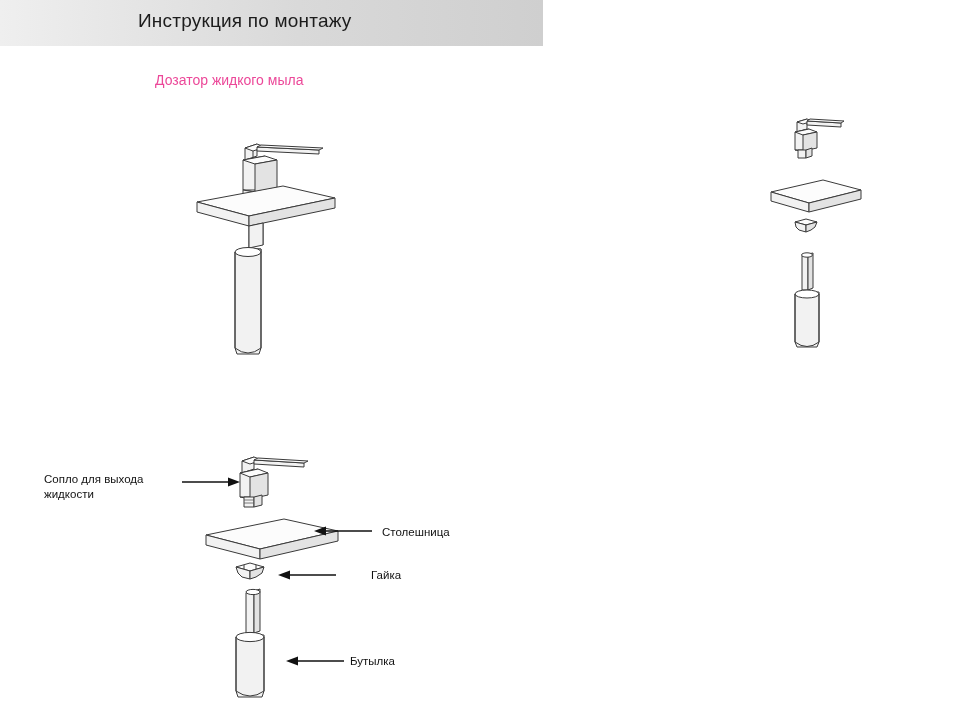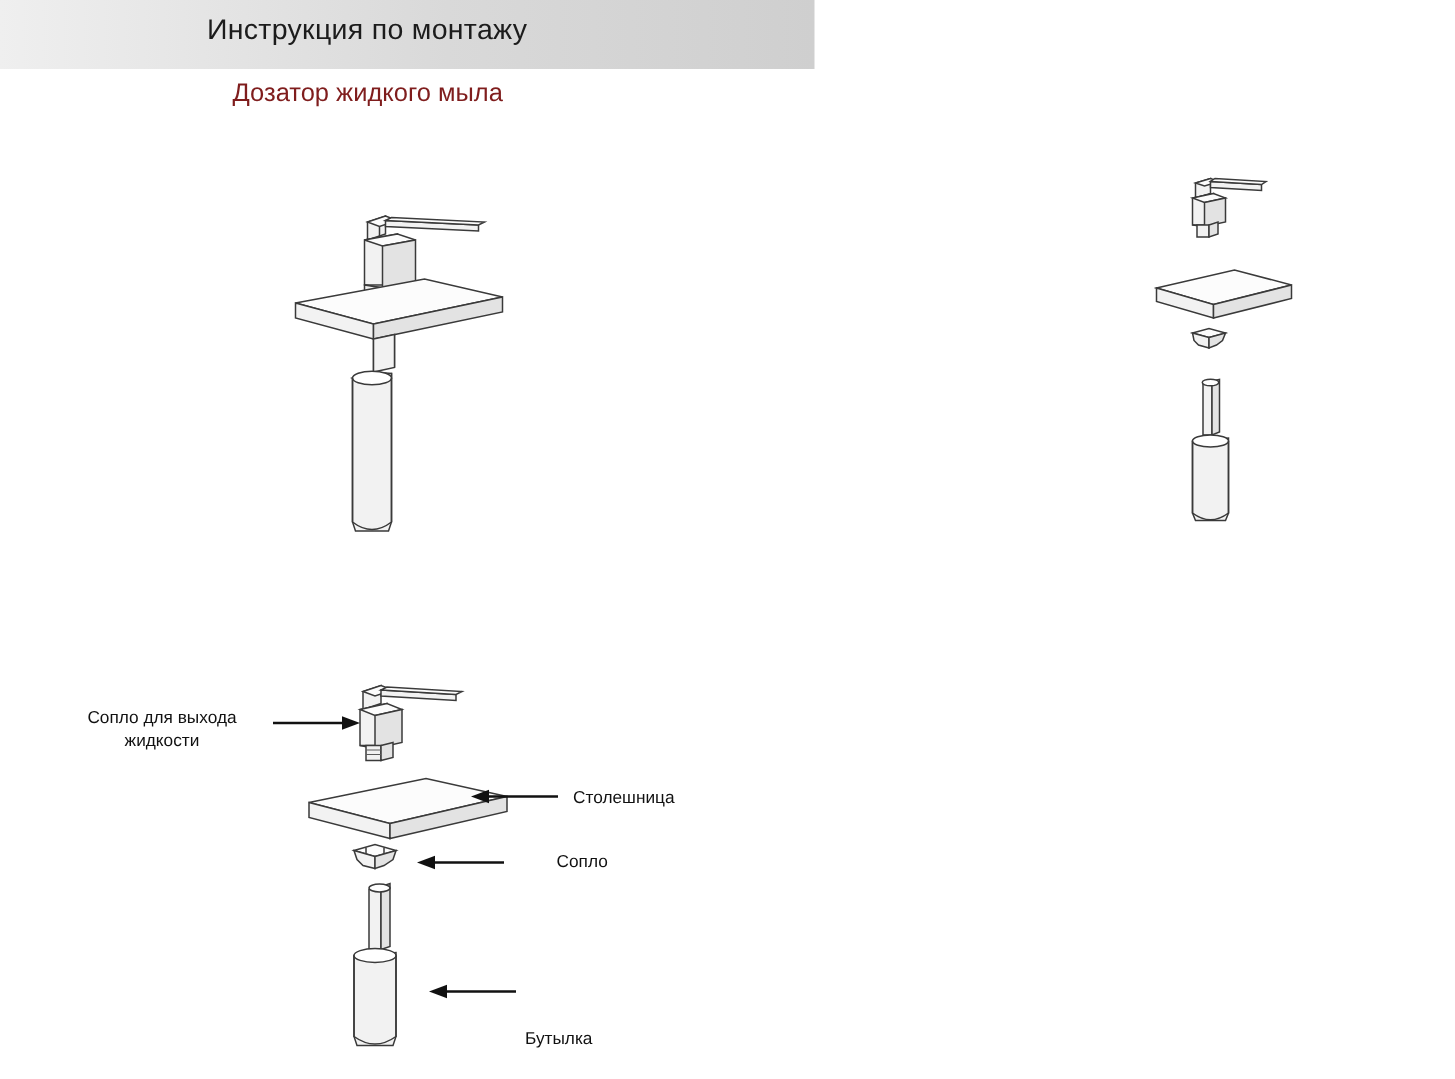--- a/index.html
+++ b/index.html
@@ -36,23 +36,23 @@
     top: 10px;
     font-size: 19px;
     color: #1c1c1c;
     letter-spacing: 0.2px;
     white-space: nowrap;
   }
 
   .subtitle {
     position: absolute;
     left: 155px;
-    top: 52px;
-    font-size: 17px;
-    color: #7f1d1d;
+    top: 72px;
+    font-size: 14px;
+    color: #ec4899;
     white-space: nowrap;
   }
 
   
   .note {
     position: absolute;
     left: 672px;
     top: 45px;
     width: 298px;
     font-size: 11.5px;
@@ -68,21 +68,21 @@
   .fill-top { fill:#fcfcfc; stroke:#3a3a3a; stroke-width:1; }
   .fill-side { fill:#f2f2f2; stroke:#3a3a3a; stroke-width:1; }
   .fill-dark { fill:#e3e3e3; stroke:#3a3a3a; stroke-width:1; }
 
   .label {
     position: absolute;
     font-size: 11.5px;
     color: #111;
     line-height: 15px;
   }
-  .label.right { text-align: center; }
+  .label.right { text-align: left; }
 
   .arrow-svg { position:absolute; }
 
   
   #fig-assembled { position:absolute; left:185px; top:130px; }
   #fig-exploded  { position:absolute; left:200px; top:445px; }
   #fig-small     { position:absolute; left:765px; top:110px; }
 </style>
 </head>
 <body>
@@ -205,21 +205,21 @@
   <svg class="arrow-svg" style="left:312px; top:524px;" width="60" height="14">
     <line x1="60" y1="7" x2="12" y2="7" stroke="#111" stroke-width="1.6"></line>
     <polygon points="2,7 14,2.5 14,11.5" fill="#111"></polygon>
   </svg>
   <div class="label" style="left:382px; top:525px;text-align:right;">Столешница</div>
 
   <svg class="arrow-svg" style="left:276px; top:568px;" width="60" height="14">
     <line x1="60" y1="7" x2="12" y2="7" stroke="#111" stroke-width="1.6"></line>
     <polygon points="2,7 14,2.5 14,11.5" fill="#111"></polygon>
   </svg>
-  <div class="label" style="left:371px; top:568px;">Сопло</div>
+  <div class="label" style="left:371px; top:568px;">Гайка</div>
 
   <svg class="arrow-svg" style="left:284px; top:654px;" width="60" height="14">
     <line x1="60" y1="7" x2="12" y2="7" stroke="#111" stroke-width="1.6"></line>
     <polygon points="2,7 14,2.5 14,11.5" fill="#111"></polygon>
   </svg>
-  <div class="label" style="left:350px; top:686px;">Бутылка</div>
+  <div class="label" style="left:350px; top:654px;">Бутылка</div>
 
 </div>
 
 </body></html>

